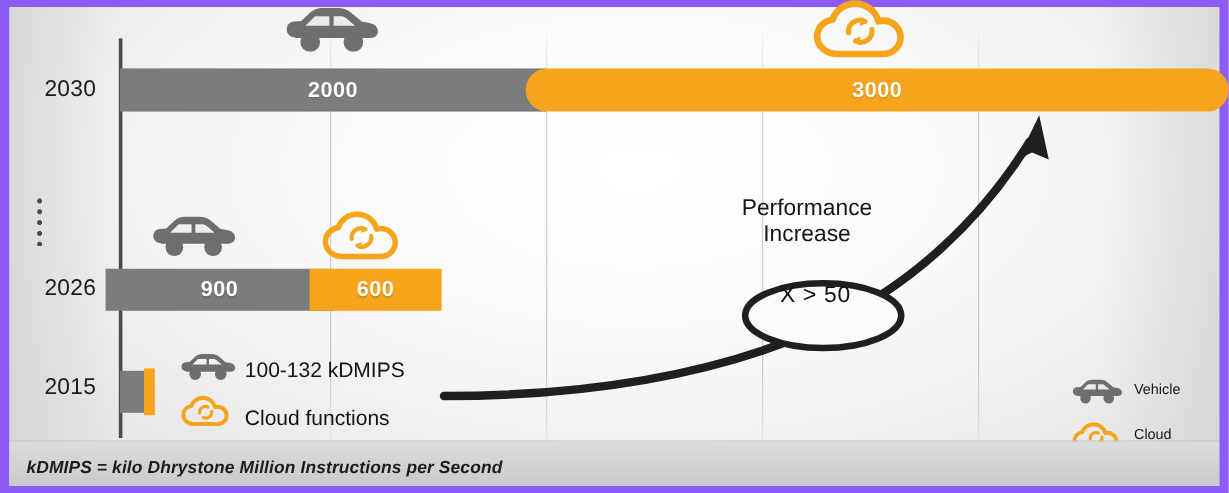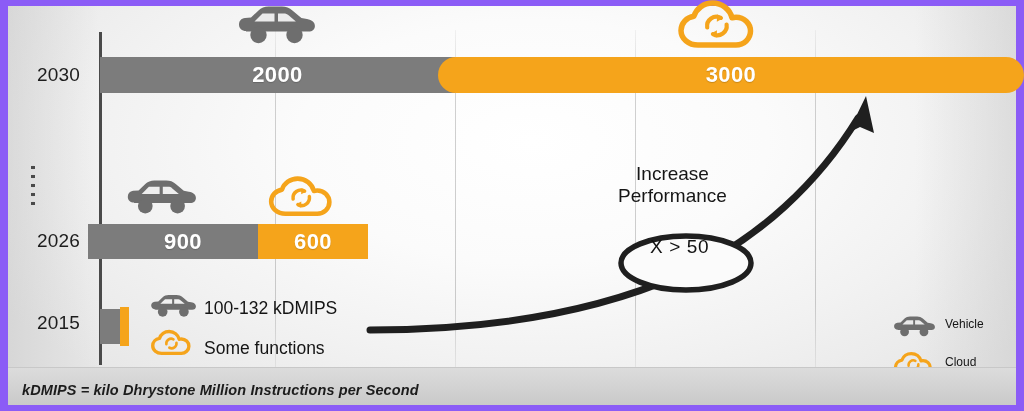--- a/index.html
+++ b/index.html
@@ -71,21 +71,21 @@
     font-size: 19px;
     color: #1d1d1d;
     letter-spacing: .2px;
   }
 
   .bar {
     position: absolute;
     display: flex; align-items: center; justify-content: center;
     color: #ffffff;
     font-weight: 700;
-    font-size: 22px;
+    font-size: 18px;
     letter-spacing: .4px;
     text-shadow: 0 1px 1px rgba(0,0,0,.18);
   }
   .bar.vehicle { background: #7c7c7c; }
   .bar.cloud   { background: #f5a41b; }
 
   .icon { position: absolute; }
 
   
   .ann {
@@ -200,25 +200,25 @@
 
     <div class="icon" style="left:150px; top:330px;">
       <svg width="45" height="26" viewBox="0 0 86 50">
         <path fill="none" stroke="#f5a41b" stroke-width="6.5" stroke-linejoin="round" d="M22 45c-9.4 0-17-6.3-17-14.6 0-7.3 5.5-13 12.9-14.2C20.4 8.4 27.9 3 36.6 3c9.4 0 17.3 6.3 19.4 14.8 1.3-.4 2.6-.6 4-.6 8 0 14.5 6.2 14.5 13.9S68 45 60 45z"></path>
         <g transform="translate(28,14)">
           <path fill="none" stroke="#f5a41b" stroke-width="5" stroke-linecap="round" d="M3.2 13.5a9.3 9.3 0 0 1 13.6-9.6"></path>
           <path fill="none" stroke="#f5a41b" stroke-width="5" stroke-linecap="round" d="M22.6 10.5a9.3 9.3 0 0 1-13.6 9.6"></path>
         </g>
       </svg>
     </div>
-    <div class="row-note" style="left:204px; top:338px;">Some functions</div>
+    <div class="row-note" style="left:204px; top:338px;">Cloud functions</div>
 
     <div class="ann" style="left:585px; top:163px; width:175px;">
+      <div>Performance</div>
       <div>Increase</div>
-      <div>Performance</div>
     </div>
   </div>
 
   <svg class="ov" viewBox="0 0 1024 411">
     <path d="M370 330 C 500 330, 600 310, 680 275 C 760 240, 820 180, 858 118" fill="none" stroke="#1f1f1f" stroke-width="7" stroke-linecap="round"></path>
     <path d="M866 96 L 848 133 L 860 127 L 874 133 Z" fill="#1f1f1f"></path>
     <ellipse cx="686" cy="263" rx="65" ry="27" fill="#fbfbfb" stroke="#1f1f1f" stroke-width="5.5"></ellipse>
   </svg>
   <div class="callout-text" style="left:650px; top:236px;">X &gt; 50</div>
 

